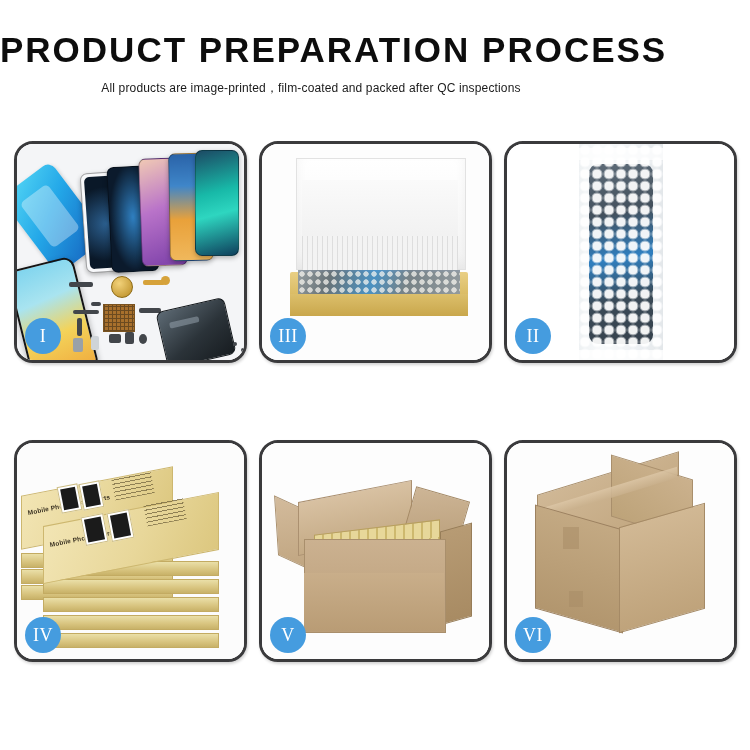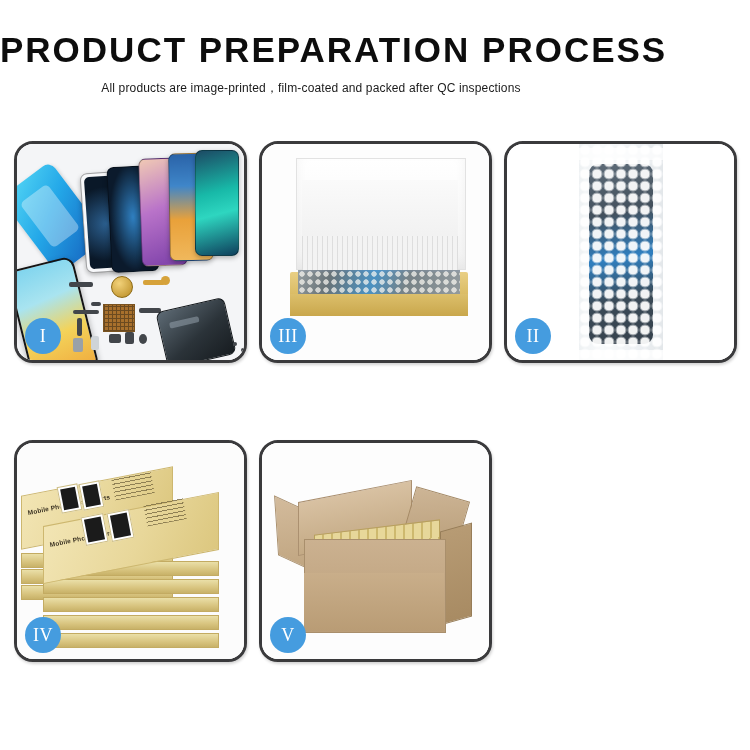--- a/index.html
+++ b/index.html
@@ -412,15 +412,30 @@
         <div class="c5fill"></div>
         <div class="c5side"></div>
         <div class="c5body"></div>
         <div class="c5front"></div>
       </div>
       <div class="badge">
         <span>V</span>
       </div>
     </div>
 
+    <div class="panel">
+      <div class="stage">
+        <div class="p6bg"></div>
+        <div class="c6top"></div>
+        <div class="c6topR"></div>
+        <div class="c6tape"></div>
+        <div class="c6left"></div>
+        <div class="c6right"></div>
+        <div class="c6tab" style="left:56px;top:84px;width:16px;height:22px;"></div>
+        <div class="c6tab" style="left:62px;top:148px;width:14px;height:16px;"></div>
+      </div>
+      <div class="badge">
+        <span>VI</span>
+      </div>
+    </div>
 
   </div>
 </div>
 
 </body></html>

